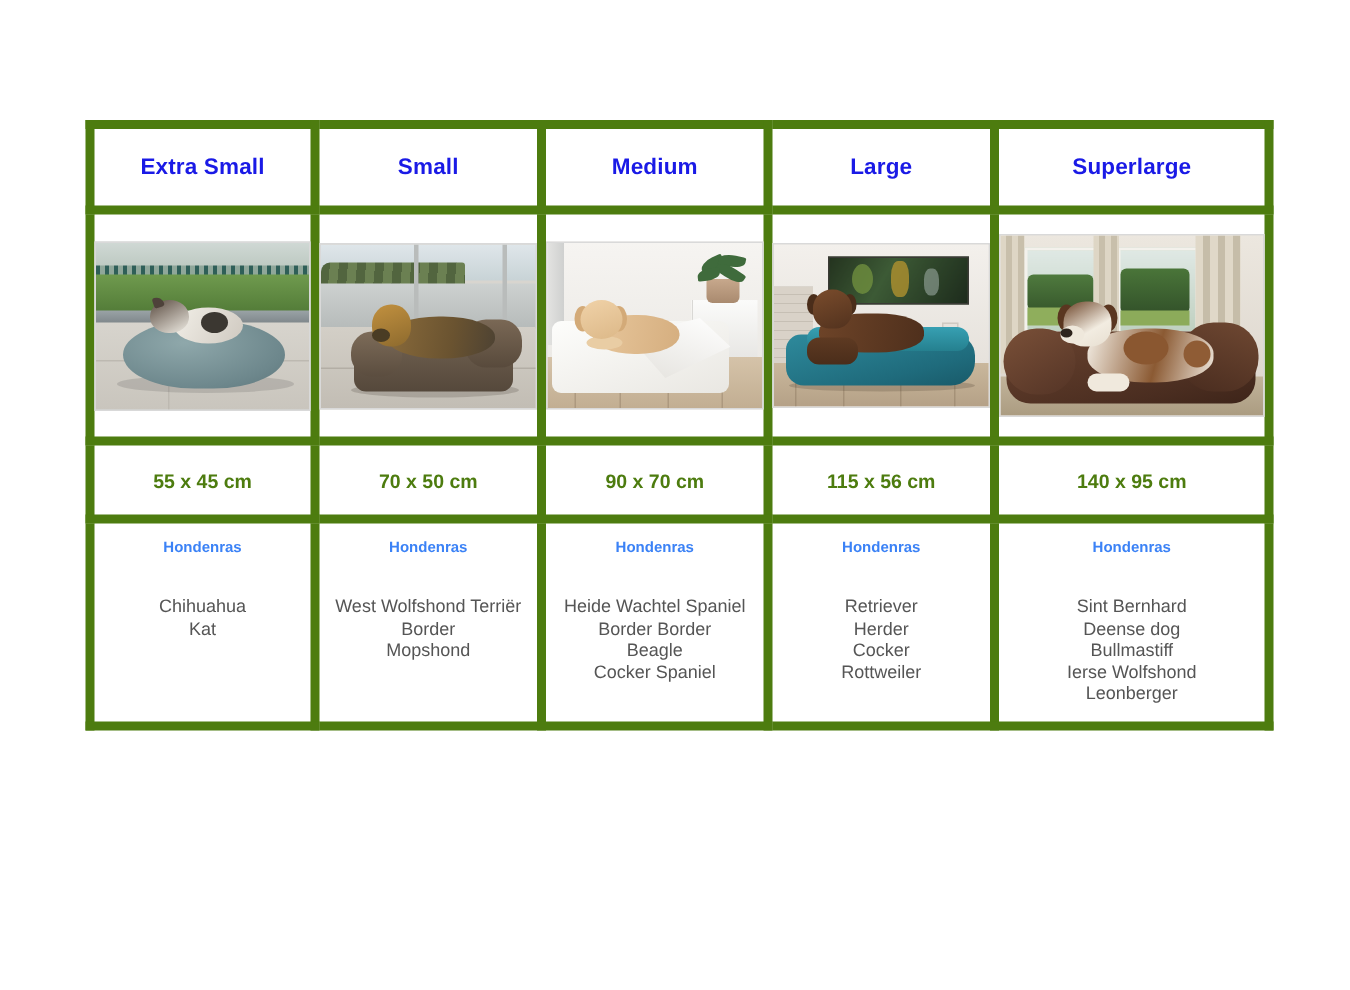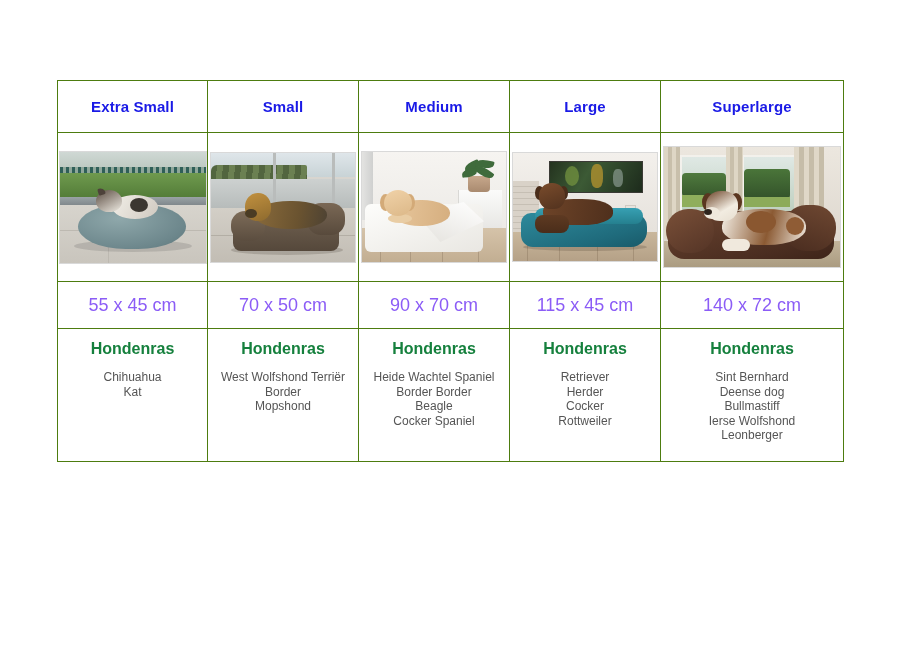--- a/index.html
+++ b/index.html
@@ -12,21 +12,21 @@
   .page{position:relative;width:900px;height:660px;background:#fff;}
 
   .size-table{
     position:absolute;
     left:57px;top:80px;
     width:786px;
     border-collapse:collapse;
     table-layout:fixed;
   }
   .size-table td{
-    border:1px solid #4d7c0f;
+    border:6px solid #4d7c0f;
     vertical-align:middle;
     text-align:center;
     padding:0;
   }
 
   
   col.c0{width:150px;}
   col.c1{width:151px;}
   col.c2{width:151px;}
   col.c3{width:151px;}
@@ -53,33 +53,33 @@
   .photo{
     position:relative;
     overflow:hidden;
     border:1px solid #d9d9d9;
     background:#eee;
   }
 
   
   .size-row td{height:46px;}
   .size-txt{
-    color:#8b5cf6;
-    font-weight:normal;
-    font-size:18px;
+    color:#4d7c0f;
+    font-weight:bold;
+    font-size:13px;
   }
 
   
   .breed-row td{height:132px;vertical-align:top;}
   .breed-box{padding-top:11px;}
   .breed-title{
-    color:#15803d;
+    color:#3b82f6;
     font-weight:bold;
-    font-size:16px;
-    margin-bottom:12px;
+    font-size:10px;
+    margin-bottom:26px;
   }
   .breed-line{
     color:#555555;
     font-size:12px;
     line-height:14.6px;
     text-align:center;
   }
 
   
   .ph{position:absolute;}
@@ -387,24 +387,24 @@
         <td>
           <div class="size-txt">55 x 45 cm</div>
         </td>
         <td>
           <div class="size-txt">70 x 50 cm</div>
         </td>
         <td>
           <div class="size-txt">90 x 70 cm</div>
         </td>
         <td>
-          <div class="size-txt">115 x 45 cm</div>
-        </td>
-        <td>
-          <div class="size-txt">140 x 72 cm</div>
+          <div class="size-txt">115 x 56 cm</div>
+        </td>
+        <td>
+          <div class="size-txt">140 x 95 cm</div>
         </td>
       </tr>
 
       <tr class="breed-row">
 
         <td>
           <div class="breed-box">
             <div class="breed-title">Hondenras</div>
             <div class="breed-line">Chihuahua</div>
             <div class="breed-line">Kat</div>

